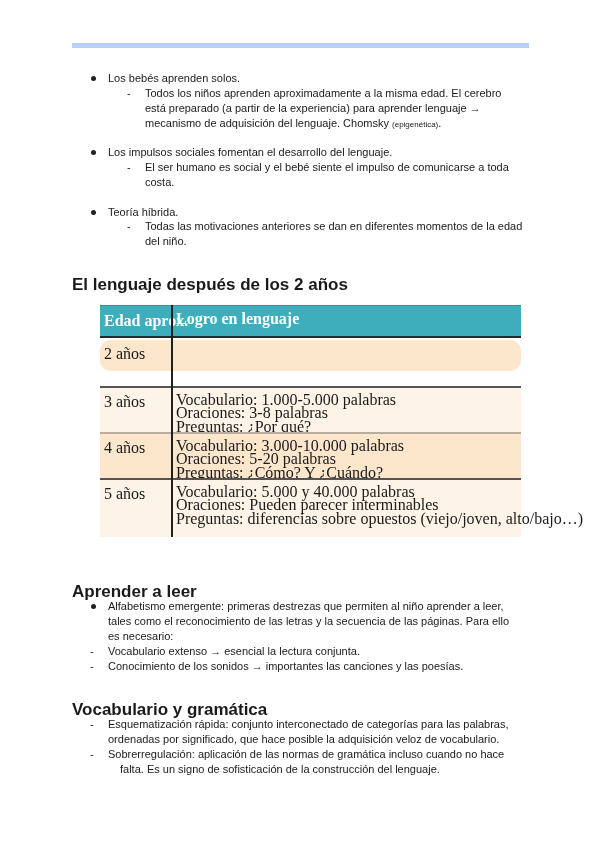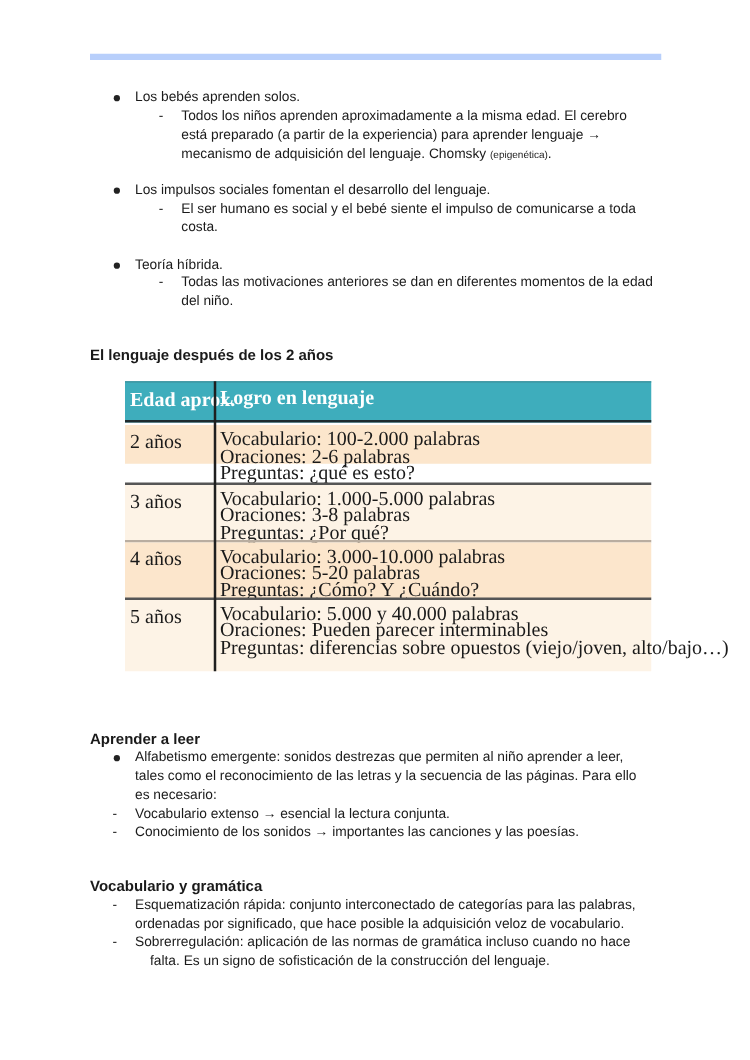--- a/index.html
+++ b/index.html
@@ -14,21 +14,21 @@
     }
     .top-rule {
       position: absolute; left: 72px; top: 43px; width: 457px; height: 5px;
       background: #b8cffb;
     }
     .line { position: absolute; white-space: nowrap; line-height: 15px; font-size: 11px; }
     .bullet-dot {
       position: absolute; width: 5px; height: 5px; border-radius: 50%; background: #222;
     }
     .dash { position: absolute; font-size: 11px; line-height: 15px; }
-    .heading { position: absolute; font-weight: bold; font-size: 12px; line-height: 15px; white-space: nowrap; }
+    .heading { position: absolute; font-weight: bold; font-size: 17px; line-height: 15px; white-space: nowrap; }
     .small { font-size: 8px; }
 
     
     .tbl {
       position: absolute; left: 100px; top: 305px; width: 421px; height: 232px;
       font-family: Liberation Serif, serif;
       font-size: 16px;
     }
     .tbl-row { position: absolute; left: 0; width: 421px; }
     .tbl-header { top: 0; height: 33px; background: #3eadbc; color: #fff; border-bottom: 2px solid #1f2b2e; border-top: 1px solid #3a8f9a; }
@@ -70,27 +70,22 @@
 </div>
 
 <span class="heading" style="left:72px; top:277px;">El lenguaje después de los 2 años</span>
 
 <div class="tbl">
   <div class="tbl-row tbl-header">
     <span class="cell-age">Edad aprox.</span>
     <span class="cell-ach">Logro en lenguaje</span>
   </div>
 
-  <div class="tbl-row" style="top:35px; height:31px; background:#fce6cc;">
+  <div class="tbl-row" style="top:35px; height:31px; background:#fce6cc;border-radius:11px;">
     <span class="cell-age">2 años</span>
-    <span class="cell-ach">
-      <span>Vocabulario: 100-2.000 palabras</span><br>
-      <span>Oraciones: 2-6 palabras</span><br>
-      <span>Preguntas: ¿qué es esto?</span>
-    </span>
   </div>
   <div class="row-sep" style="top:81px;"></div>
 
   <div class="tbl-row" style="top:82.5px; height:45px; background:#fdf3e6;">
     <span class="cell-age">3 años</span>
     <span class="cell-ach">
       <span>Vocabulario: 1.000-5.000 palabras</span><br>
       <span>Oraciones:  3-8 palabras</span><br>
       <span>Preguntas: ¿Por qué?</span>
     </span>
@@ -114,21 +109,21 @@
       <span>Oraciones: Pueden parecer interminables</span><br>
       <span>Preguntas: diferencias sobre opuestos (viejo/joven, alto/bajo…)</span>
     </span>
   </div>
 
   <div class="col-div"></div>
 </div>
 
 <span class="heading" style="left:72px; top:584px;">Aprender a leer</span>
 <span class="bullet-dot" style="left:91px; top:604px;"></span>
-<span class="line" style="left:108px; top:599px;">Alfabetismo emergente: sonidos destrezas que permiten al niño aprender a leer,</span>
+<span class="line" style="left:108px; top:599px;">Alfabetismo emergente: primeras destrezas que permiten al niño aprender a leer,</span>
 <span class="line" style="left:108px; top:614px;">tales como el reconocimiento de las letras y la secuencia de las páginas. Para ello</span>
 <span class="line" style="left:108px; top:629px;">es necesario:</span>
 <span class="dash" style="left:90px; top:644px;">-</span>
 <span class="line" style="left:108px; top:644px;">Vocabulario extenso → esencial la lectura conjunta.</span>
 <span class="dash" style="left:90px; top:659px;">-</span>
 <span class="line" style="left:108px; top:659px;">Conocimiento de los sonidos → importantes las canciones y las poesías.</span>
 
 <span class="heading" style="left:72px; top:702px;">Vocabulario y gramática</span>
 <span class="dash" style="left:90px; top:717px;">-</span>
 <span class="line" style="left:108px; top:717px;">Esquematización rápida: conjunto interconectado de categorías para las palabras,</span>

